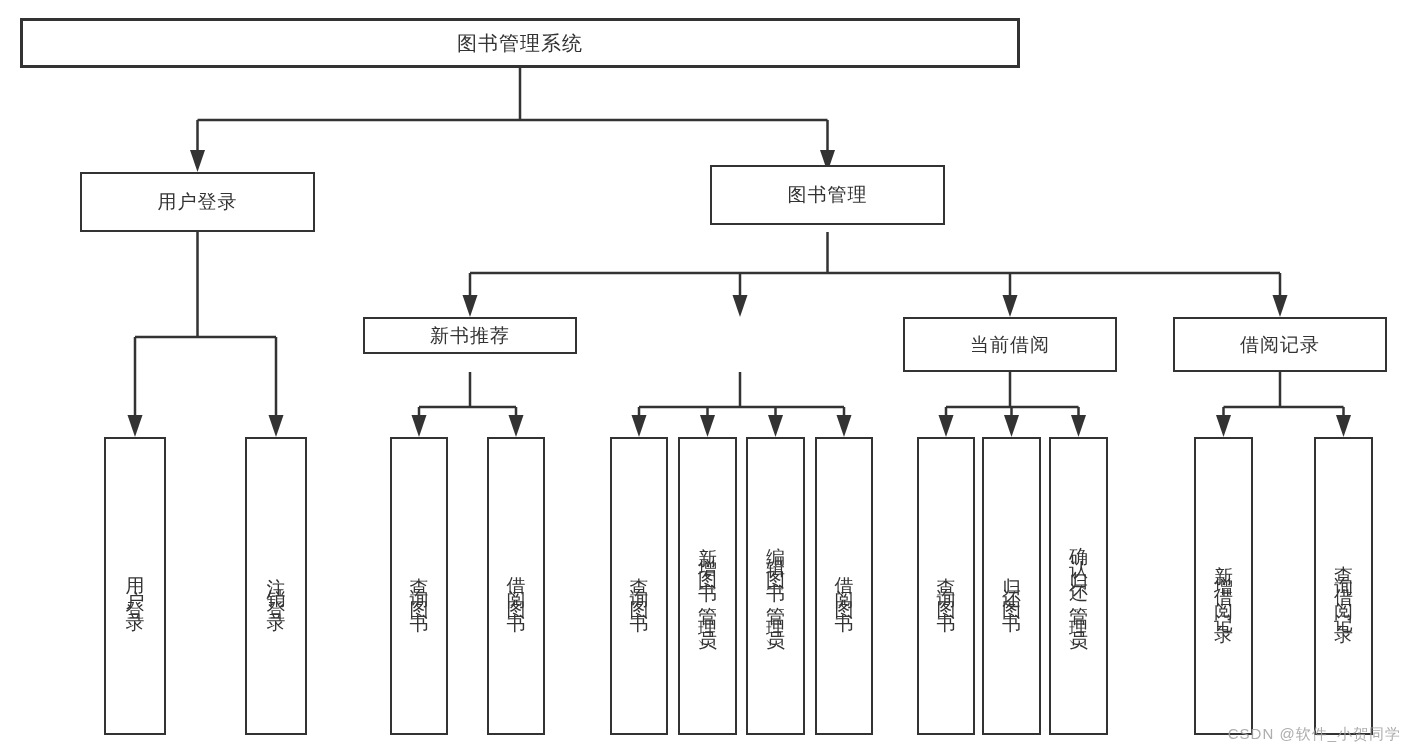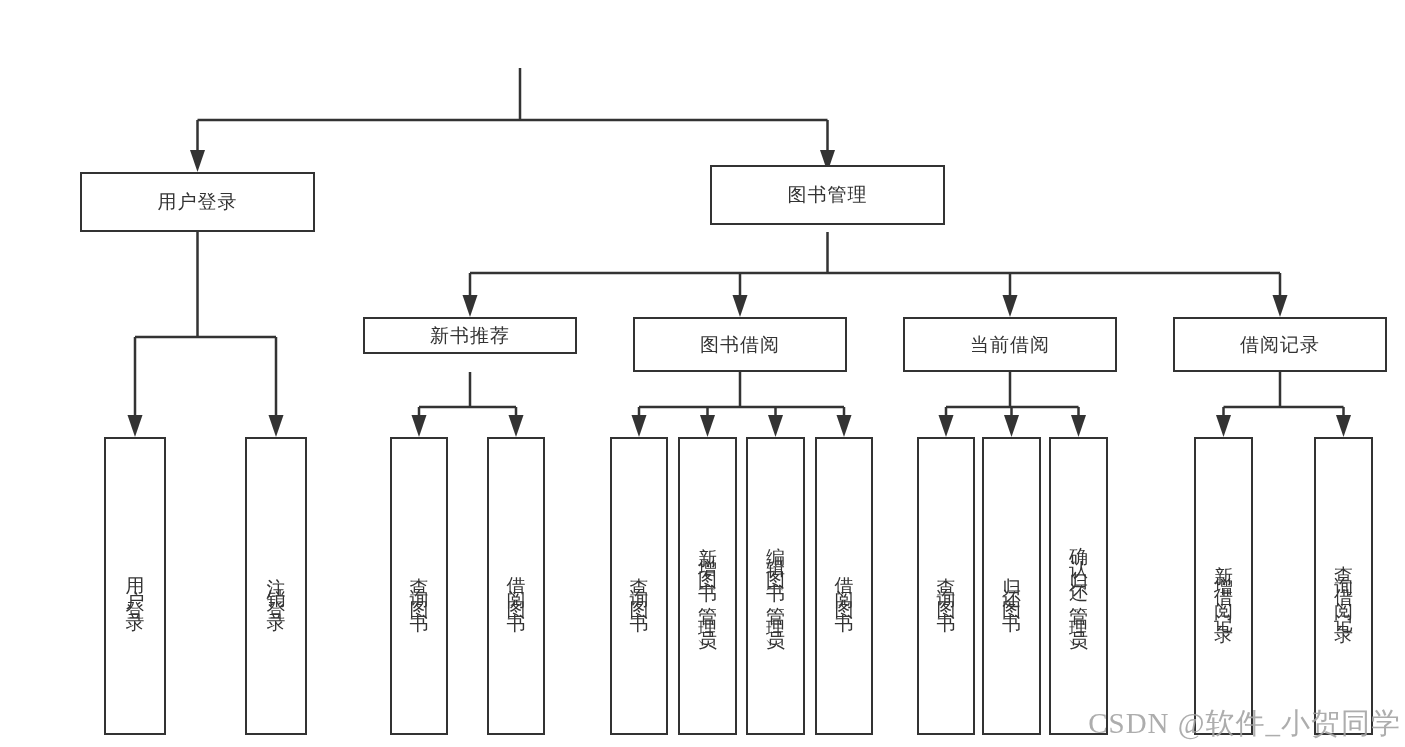--- a/index.html
+++ b/index.html
@@ -27,24 +27,23 @@
     writing-mode:vertical-rl;
     text-orientation:mixed;
     letter-spacing:12px;
     font-size:19px;
     white-space:normal;
   }
   .watermark{
     position:absolute;
     right:4px;bottom:3px;
     color:rgba(164,164,164,0.9);
-    font-size:29px;
+    font-size:15px;
     letter-spacing:1px;
     z-index:5;
-    font-family:Liberation Serif, serif;
   }
 </style>
 </head>
 <body>
 
 <div class="stage">
 
   <svg class="connectors" viewBox="0 0 1405 747" xmlns="http://www.w3.org/2000/svg" aria-hidden="true">
 
     <path fill="none" stroke="#333333" stroke-width="2.5" d="
@@ -82,26 +81,26 @@
       <polygon points="768,415 783,415 775.5,437"></polygon>
       <polygon points="836.5,415 851.5,415 844,437"></polygon>
       <polygon points="938.5,415 953.5,415 946,437"></polygon>
       <polygon points="1004,415 1019,415 1011.5,437"></polygon>
       <polygon points="1071,415 1086,415 1078.5,437"></polygon>
       <polygon points="1216,415 1231,415 1223.5,437"></polygon>
       <polygon points="1336,415 1351,415 1343.5,437"></polygon>
     </g>
   </svg>
 
+  <div class="node root" style="left:20px;top:18px;width:1000px;height:50px">图书管理系统</div>
 
   <div class="node" style="left:80px;top:172px;width:235px;height:60px">用户登录</div>
   <div class="node" style="left:710px;top:165px;width:235px;height:60px">图书管理</div>
 
   <div class="node" style="left:363px;top:317px;width:214px;height:37px">新书推荐</div>
-  <div class="node" style="left:633px;top:317px;width:214px;height:55px">图书借阅</div>
   <div class="node" style="left:903px;top:317px;width:214px;height:55px">当前借阅</div>
   <div class="node" style="left:1173px;top:317px;width:214px;height:55px">借阅记录</div>
 
   <div class="node v" style="left:104px;top:437px;width:62px;height:298px">用户登录</div>
   <div class="node v" style="left:245px;top:437px;width:62px;height:298px">注销登录</div>
 
   <div class="node v" style="left:390px;top:437px;width:58px;height:298px">查询图书</div>
   <div class="node v" style="left:487px;top:437px;width:58px;height:298px">借阅图书</div>
 
   <div class="node v" style="left:610px;top:437px;width:58px;height:298px">查询图书</div>

